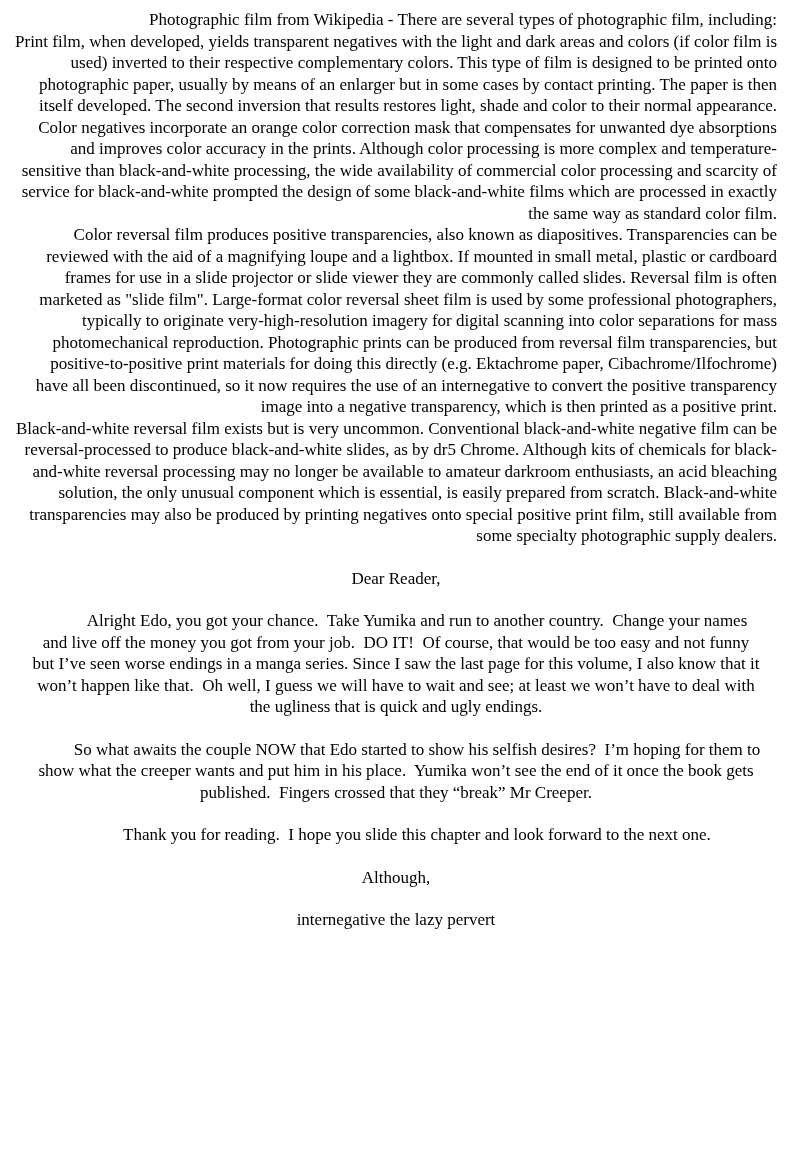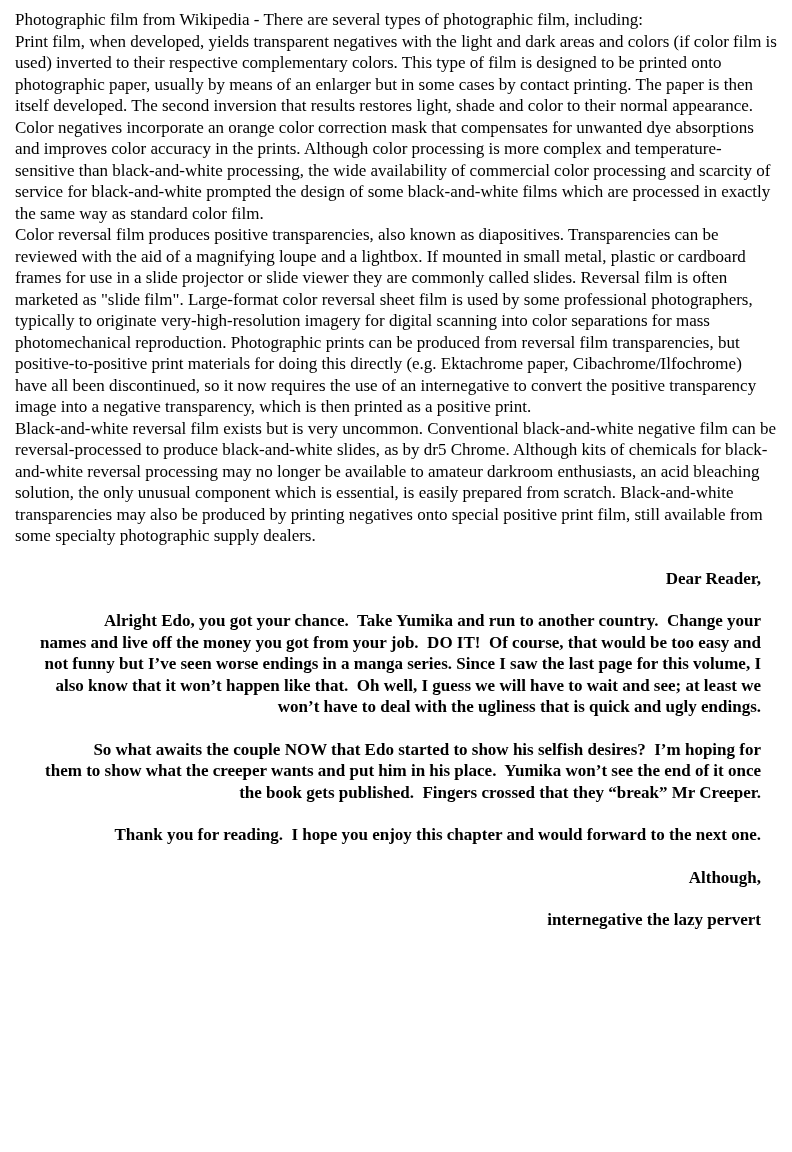--- a/index.html
+++ b/index.html
@@ -13,27 +13,26 @@
       box-sizing: border-box;
       padding: 9px 15px 40px 15px;
       background: #ffffff;
       color: #000000;
       font-family: "Liberation Serif", "DejaVu Serif", serif;
       font-size: 17px;
       line-height: 21.5px;
     }
     .article p {
       margin: 0;
-      text-align: left;
+      text-align: right;
     }
     .letter p {
       margin: 16px;
-      text-align: right;
+      text-align: center;
       white-space: pre-wrap;
-      font-weight: bold;
     }
     .letter .greeting   { margin-top: 21px; }
     .letter .body-para  { margin-top: 21px; text-indent: 42px; }
     .letter .closing    { margin-top: 21px; }
     .letter .signature  { margin-top: 21px; }
   </style>
 </head>
 <body>
 
 <div class="page">
@@ -43,18 +42,18 @@
     <p>Print film, when developed, yields transparent negatives with the light and dark areas and colors (if color film is used) inverted to their respective complementary colors. This type of film is designed to be printed onto photographic paper, usually by means of an enlarger but in some cases by contact printing. The paper is then itself developed. The second inversion that results restores light, shade and color to their normal appearance. Color negatives incorporate an orange color correction mask that compensates for unwanted dye absorptions and improves color accuracy in the prints. Although color processing is more complex and temperature-sensitive than black-and-white processing, the wide availability of commercial color processing and scarcity of service for black-and-white prompted the design of some black-and-white films which are processed in exactly the same way as standard color film.</p>
     <p>Color reversal film produces positive transparencies, also known as diapositives. Transparencies can be reviewed with the aid of a magnifying loupe and a lightbox. If mounted in small metal, plastic or cardboard frames for use in a slide projector or slide viewer they are commonly called slides. Reversal film is often marketed as "slide film". Large-format color reversal sheet film is used by some professional photographers, typically to originate very-high-resolution imagery for digital scanning into color separations for mass</p>
     <p>photomechanical reproduction. Photographic prints can be produced from reversal film transparencies, but positive-to-positive print materials for doing this directly (e.g. Ektachrome paper, Cibachrome/Ilfochrome) have all been discontinued, so it now requires the use of an internegative to convert the positive transparency image into a negative transparency, which is then printed as a positive print.</p>
     <p>Black-and-white reversal film exists but is very uncommon. Conventional black-and-white negative film can be reversal-processed to produce black-and-white slides, as by dr5 Chrome. Although kits of chemicals for black-and-white reversal processing may no longer be available to amateur darkroom enthusiasts, an acid bleaching solution, the only unusual component which is essential, is easily prepared from scratch. Black-and-white transparencies may also be produced by printing negatives onto special positive print film, still available from some specialty photographic supply dealers.</p>
   </section>
 
   <section class="letter">
     <p class="greeting">Dear Reader,</p>
     <p class="body-para">Alright Edo, you got your chance.  Take Yumika and run to another country.  Change your names and live off the money you got from your job.  DO IT!  Of course, that would be too easy and not funny but I’ve seen worse endings in a manga series. Since I saw the last page for this volume, I also know that it won’t happen like that.  Oh well, I guess we will have to wait and see; at least we won’t have to deal with the ugliness that is quick and ugly endings.</p>
     <p class="body-para">So what awaits the couple NOW that Edo started to show his selfish desires?  I’m hoping for them to show what the creeper wants and put him in his place.  Yumika won’t see the end of it once the book gets published.  Fingers crossed that they “break” Mr Creeper.</p>
-    <p class="body-para">Thank you for reading.  I hope you enjoy this chapter and would forward to the next one.</p>
+    <p class="body-para">Thank you for reading.  I hope you slide this chapter and look forward to the next one.</p>
     <p class="closing">Although,</p>
     <p class="signature">internegative the lazy pervert</p>
   </section>
 
 </div>
 
 </body></html>

